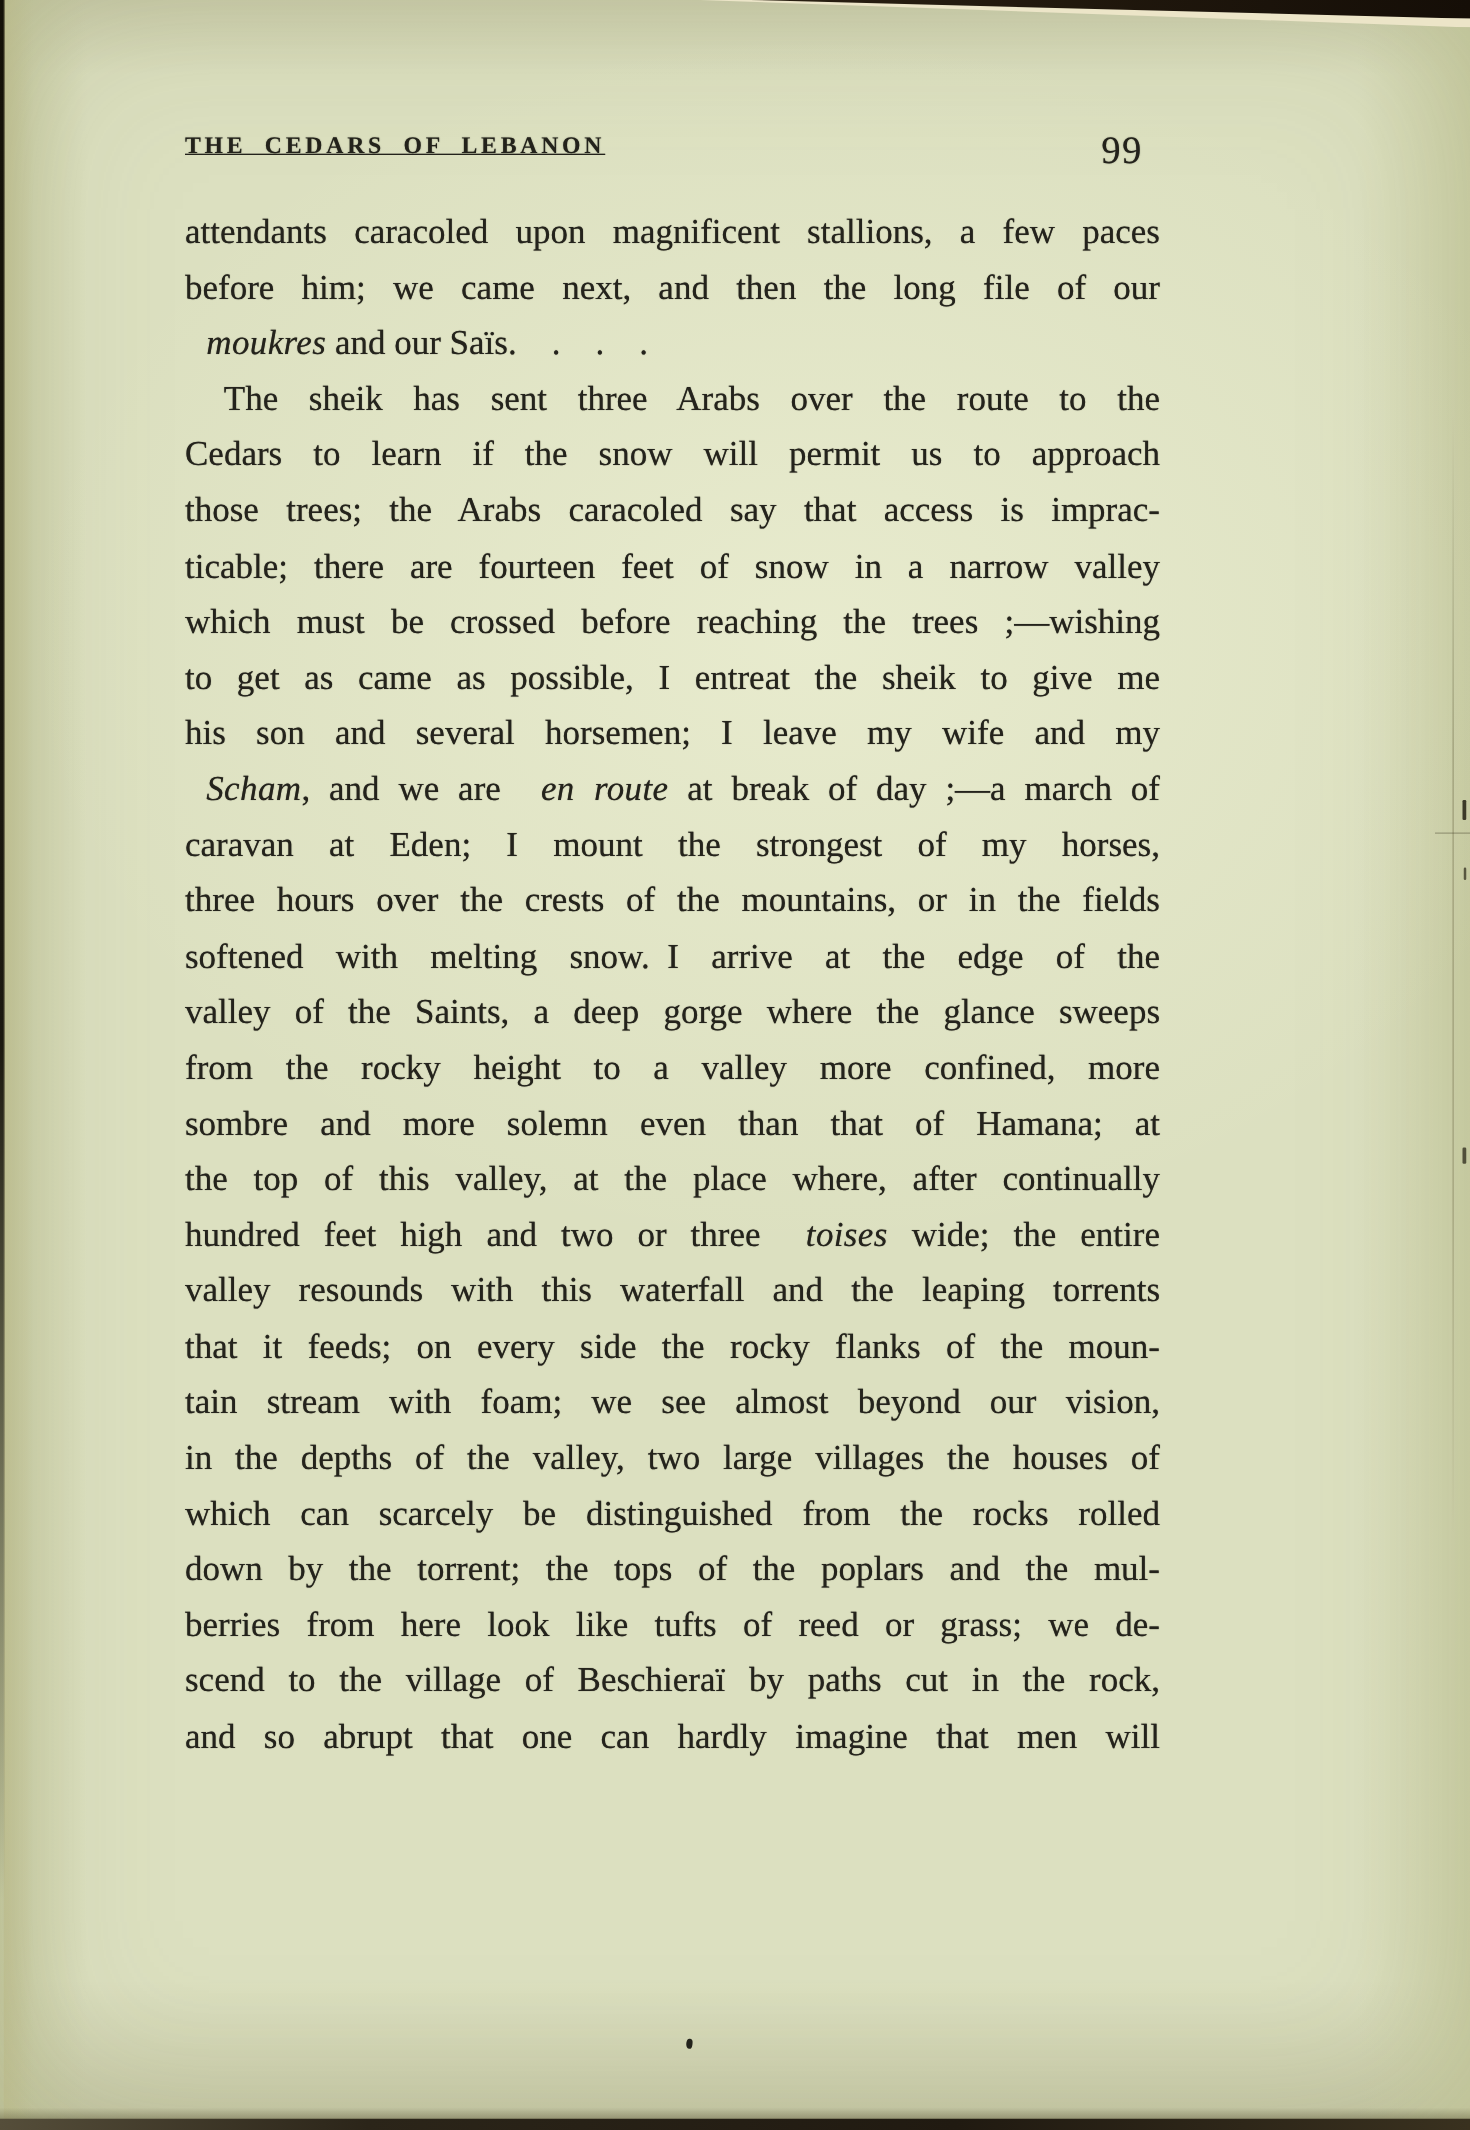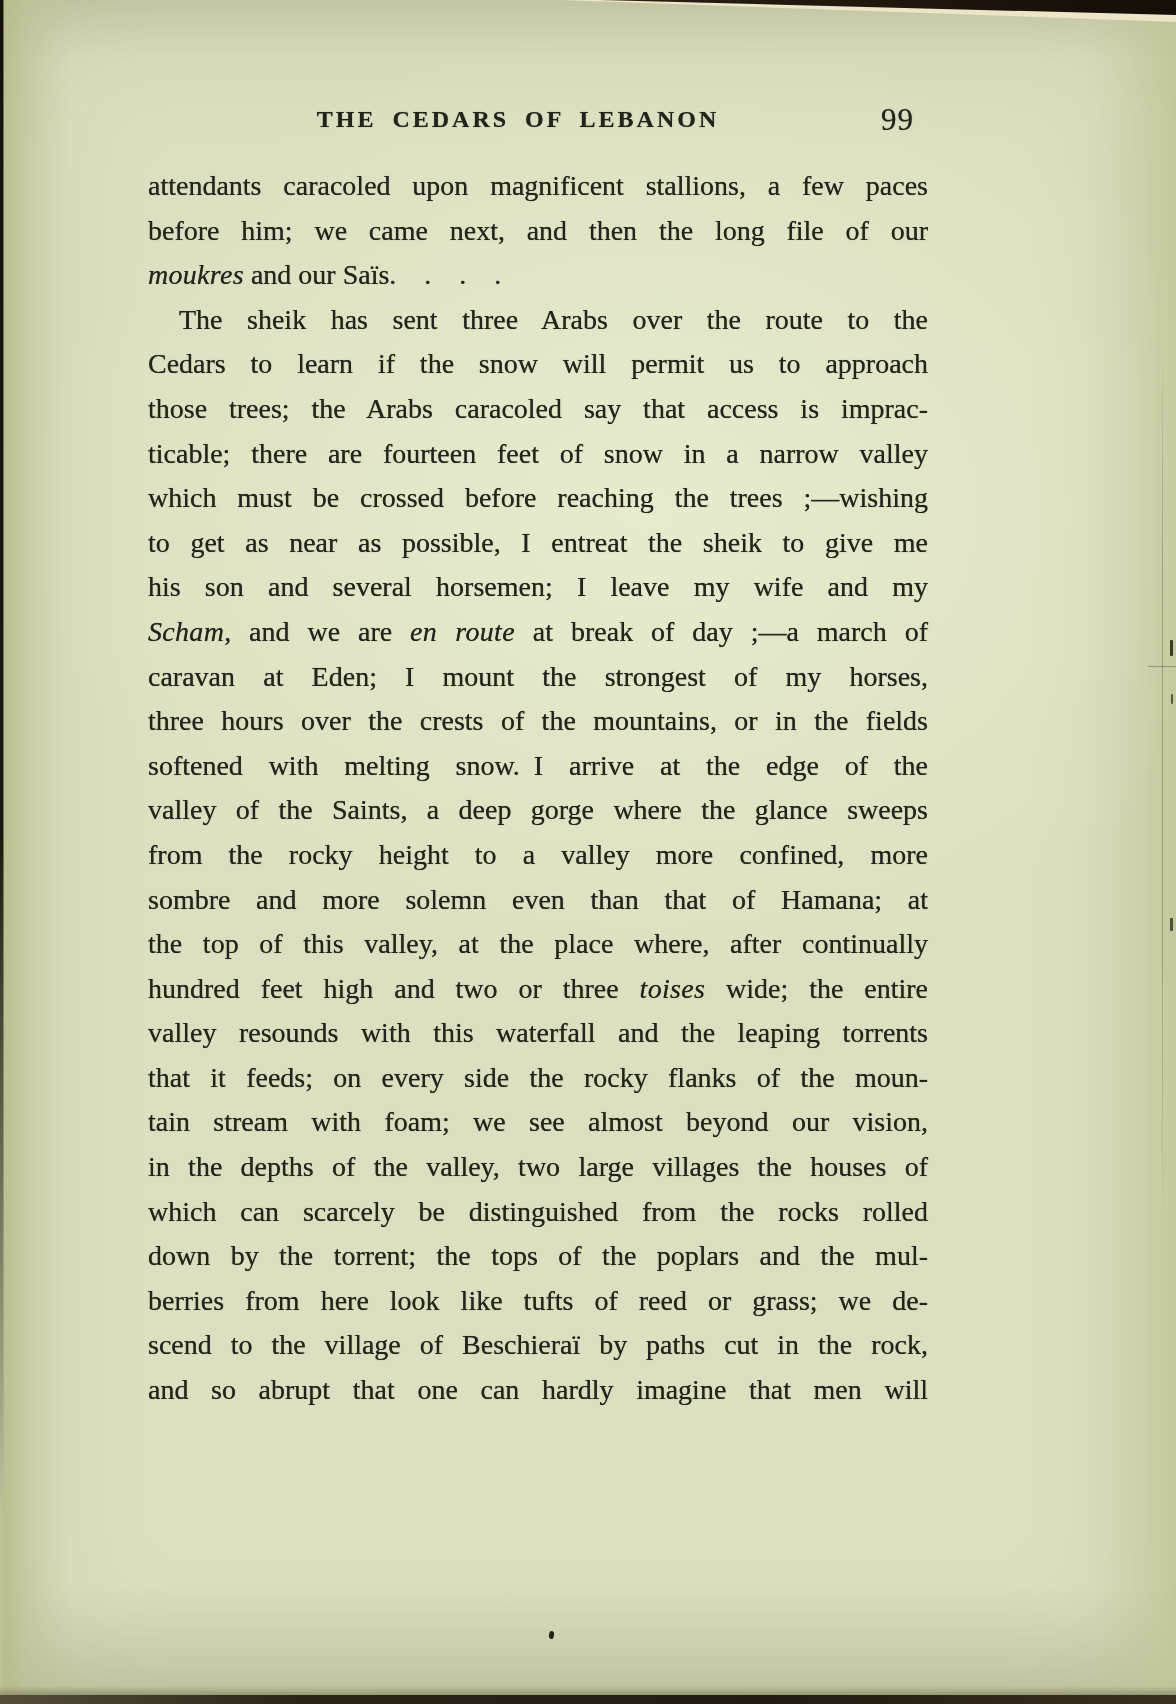--- a/index.html
+++ b/index.html
@@ -68,24 +68,25 @@
     position: absolute; left: 549px; top: 1631px; width: 5px; height: 8px;
     background: #23231c; border-radius: 50% 50% 45% 55%; transform: rotate(8deg);
   }
   
   .header {
     position: absolute; left: 148px; top: 106px; width: 780px; height: 42px;
     color: #23221b;
   }
   .running-title {
     position: absolute; left: 0; right: 40px; top: 0;
-    text-align: center;
-    font-size: 24px; font-weight: bold;
+    text-align: left;
+    font-size: 19px; font-weight: bold;
     letter-spacing: 3px; word-spacing: 7px;
     text-shadow: 0 0 1px rgba(35,34,27,0.55);
+    text-decoration: underline;
   }
   .folio {
     position: absolute; right: 14px; top: -4px;
     font-size: 31px; letter-spacing: 1px;
     text-shadow: 0 0 1px rgba(35,34,27,0.55);
   }
   
   .body-text {
     position: absolute; left: 148px; top: 164px; width: 780px;
     color: #24231c;
@@ -93,21 +94,21 @@
     text-shadow: 0 0 0.7px rgba(32,30,22,0.75);
   }
   .line {
     height: 44.6px; line-height: 44.6px;
     white-space: normal;
     text-align: justify;
     text-align-last: justify;
   }
   .line.no-justify { text-align-last: left; }
   .line.indent { text-indent: 31px; }
-  .line .it { font-style: italic; letter-spacing: 0.3px; }
+  .line .it { font-style: italic; letter-spacing: 0.3px; margin-left: 17px; }
 </style>
 </head>
 <body>
 
 <div class="photo">
   <div class="page">
 
     <div class="tr-sliver"></div>
     <div class="tr-wedge"></div>
     <div class="left-dark-line"></div>
@@ -128,21 +129,21 @@
 
     <div class="body-text" id="body-lines">
         <div class="line"><span>attendants caracoled upon magnificent stallions, a few paces</span></div>
         <div class="line"><span>before him; we came next, and then the long file of our</span></div>
         <div class="line no-justify"><span class="it">moukres</span><span> and our Saïs.  .  .  .</span></div>
         <div class="line indent"><span>The sheik has sent three Arabs over the route to the</span></div>
         <div class="line"><span>Cedars to learn if the snow will permit us to approach</span></div>
         <div class="line"><span>those trees; the Arabs caracoled say that access is imprac-</span></div>
         <div class="line"><span>ticable; there are fourteen feet of snow in a narrow valley</span></div>
         <div class="line"><span>which must be crossed before reaching the trees ;—wishing</span></div>
-        <div class="line"><span>to get as near as possible, I entreat the sheik to give me</span></div>
+        <div class="line"><span>to get as came as possible, I entreat the sheik to give me</span></div>
         <div class="line"><span>his son and several horsemen; I leave my wife and my</span></div>
         <div class="line"><span class="it">Scham</span><span>, and we are </span><span class="it">en route</span><span> at break of day ;—a march of</span></div>
         <div class="line"><span>caravan at Eden; I mount the strongest of my horses,</span></div>
         <div class="line"><span>three hours over the crests of the mountains, or in the fields</span></div>
         <div class="line"><span>softened with melting snow. I arrive at the edge of the</span></div>
         <div class="line"><span>valley of the Saints, a deep gorge where the glance sweeps</span></div>
         <div class="line"><span>from the rocky height to a valley more confined, more</span></div>
         <div class="line"><span>sombre and more solemn even than that of Hamana; at</span></div>
         <div class="line"><span>the top of this valley, at the place where, after continually</span></div>
         <div class="line"><span>hundred feet high and two or three </span><span class="it">toises</span><span> wide; the entire</span></div>

